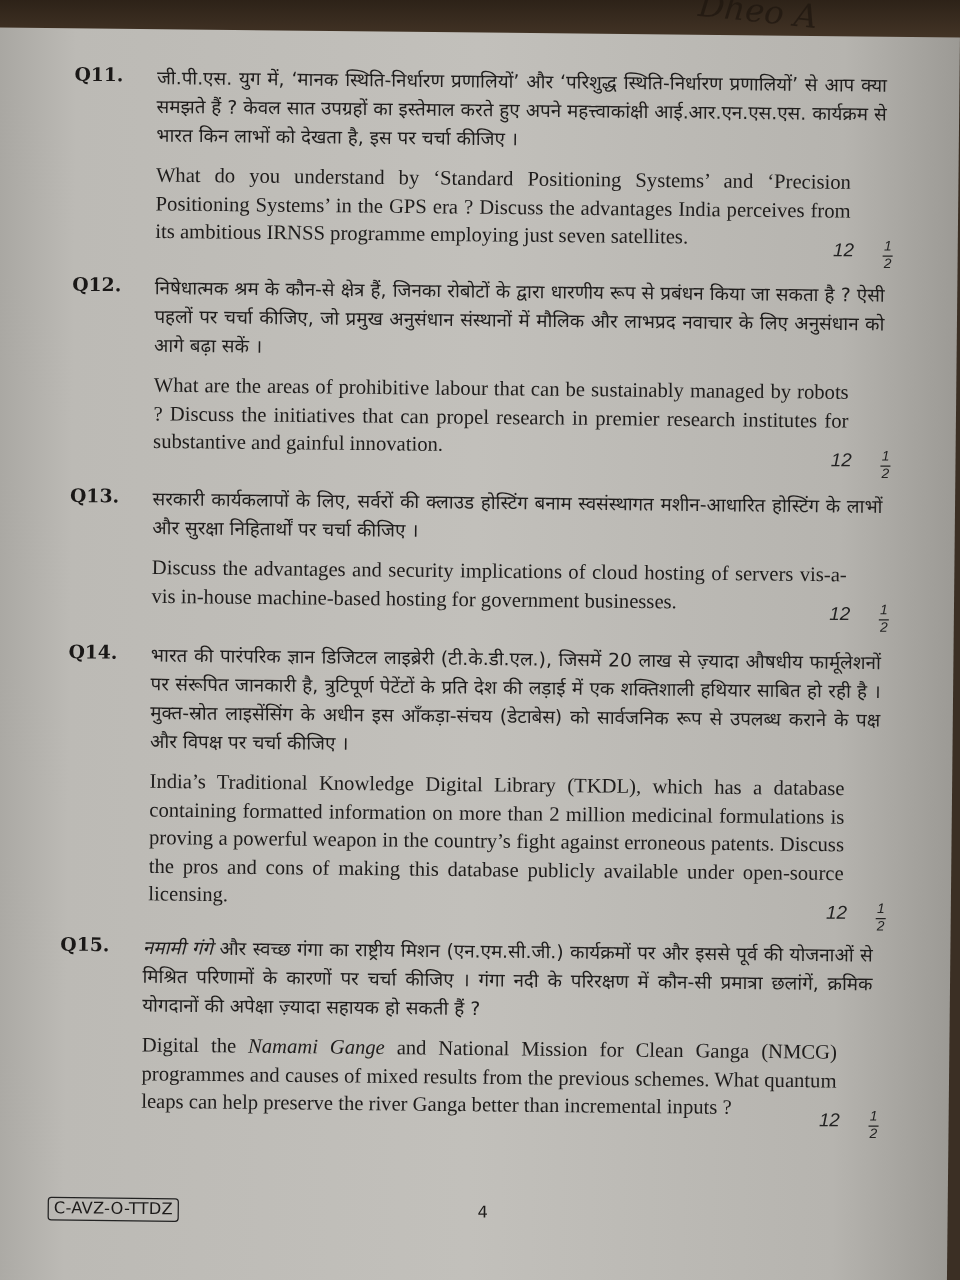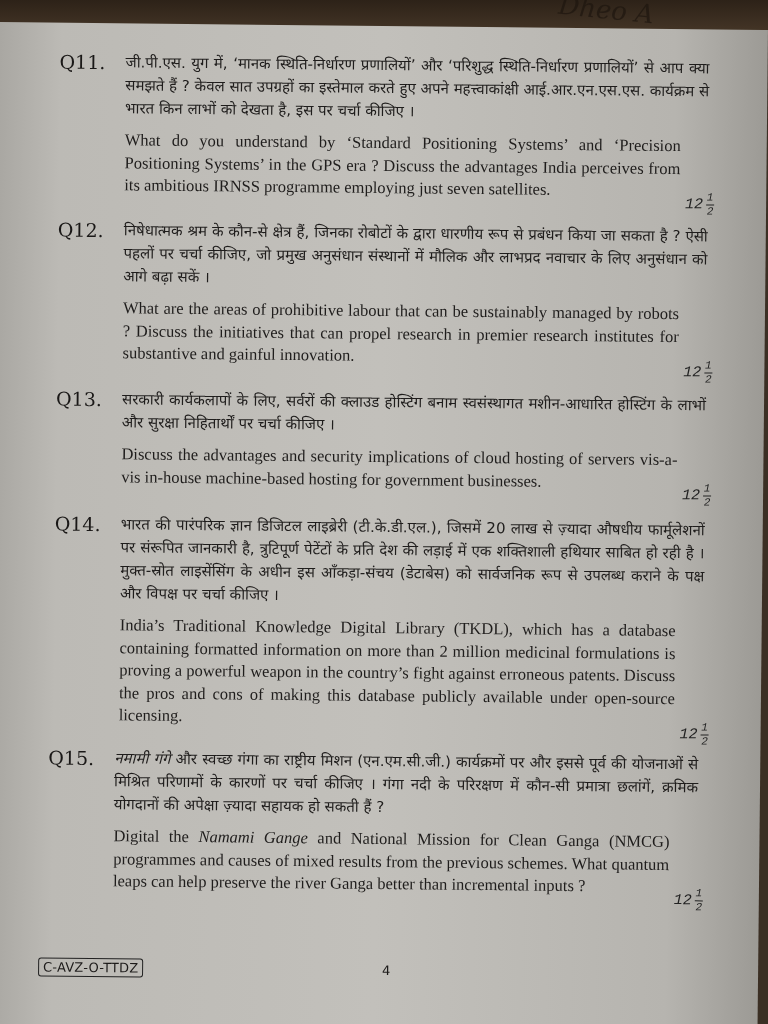--- a/index.html
+++ b/index.html
@@ -19,35 +19,35 @@
   }
   .page {
     position: absolute; left: 0; top: 22px; width: 768px; height: 1010px;
     background: linear-gradient(90deg, #a9a7a2 0%, #bcbab5 8%, #c2c0bb 50%, #b6b4af 88%, #9c9a95 100%);
     transform: rotate(0.6deg); transform-origin: left top;
   }
   .q {
     position: absolute; left: 60px; width: 650px; color: #1d1b1a;
   }
   .qnum {
-    position: absolute; left: 0; top: 0; font-weight: normal; font-size: 19px;
+    position: absolute; left: 0; top: 0; font-weight: bold; font-size: 15px;
     font-family: "DejaVu Serif", serif; color: #1a1817;
   }
   .hindi {
     margin-left: 66px; font-family: "DejaVu Sans", sans-serif;
     font-size: 15px; line-height: 23px; text-align: justify; color: #1f1d1c;
   }
   .eng {
     margin-left: 66px; margin-top: 9px; font-family: "Liberation Serif", serif;
     font-size: 16.5px; line-height: 22.5px; text-align: justify; color: #1f1d1c;
     padding-right: 28px;
   }
   .marks {
-    position: absolute; right: -6px; bottom: -14px; font-family: Liberation Mono, monospace;
-    font-style: italic; font-size: 15px; color: #222; display: flex; align-items: center;
+    position: absolute; right: -6px; bottom: -14px; font-family: Liberation Sans, sans-serif;
+    font-style: italic; font-size: 15px; color: #222; display: flex;  gap: 20px;
   }
   .frac { display: inline-flex; flex-direction: column; align-items: center; margin-left: 3px; font-size: 11px; line-height: 11px; }
   .frac .bar { width: 8px; border-top: 1px solid #222; margin: 1px 0; }
   em { font-style: italic; }
   .footer-code {
     position: absolute; left: 48px; top: 935px; border: 1.5px solid #222;
     border-radius: 3px; padding: 1px 4px; font-family: "DejaVu Sans", sans-serif;
     font-size: 13px; color: #1d1b1a; letter-spacing: 0.2px;
   }
   .page-num {

